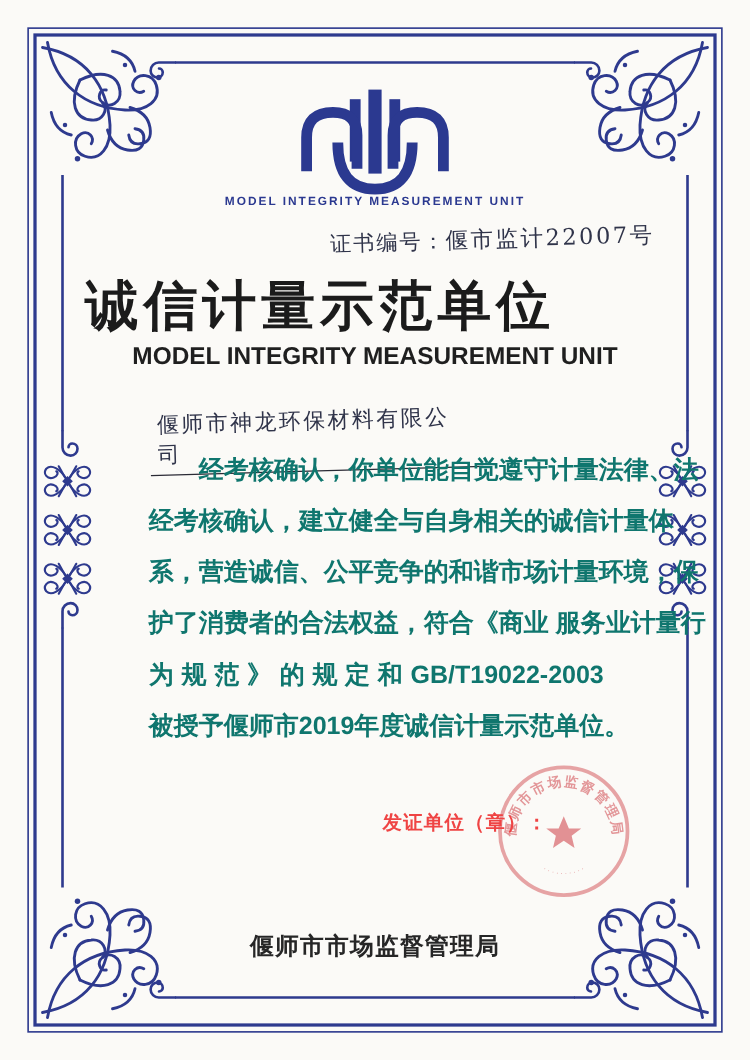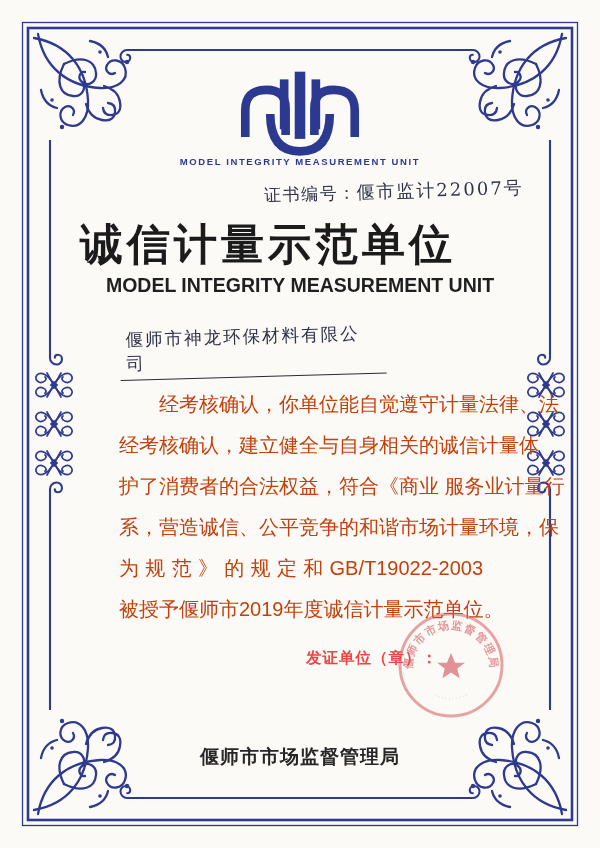--- a/index.html
+++ b/index.html
@@ -32,37 +32,36 @@
     position:absolute;top:183px;right:76px;
     font-size:17px;letter-spacing:1.5px;
   }
   .cert-no .val{font-size:18px;letter-spacing:2px;}
 
   .title-cn{
     position:absolute;left:0;top:216px;width:508px;margin:0;text-align:center;
     font-family:"Liberation Serif",serif;
     font-size:43px;font-weight:bold;color:#1b1b1b;letter-spacing:4px;
     text-indent:4px;
-    padding-left:12px;
   }
   .title-en{
     position:absolute;left:0;top:274px;width:600px;margin:0;text-align:center;
     font-size:19.5px;font-weight:bold;color:#1f1f1f;letter-spacing:0px;
   }
 
   .company{
     position:absolute;left:120px;top:328px;width:250px;
     font-size:17.5px;letter-spacing:2px;
     border-bottom:1.6px solid #2a2a35;
     padding:0 10px 4px 6px;
   }
 
   .body-par{
-    position:absolute;left:119px;top:384px;width:364px;
-    font-size:20px;line-height:41px;color:#c2410c;font-weight:400;
+    position:absolute;left:119px;top:356px;width:364px;
+    font-size:20px;line-height:41px;color:#0f766e;font-weight:700;
   }
   .body-par .line{
     text-align:justify;text-align-last:justify;
     white-space:nowrap;
   }
   .body-par .line:first-child{text-indent:2em;}
   .body-par .line:last-child{text-align-last:left;}
 
   .issuer-label{
     position:absolute;left:306px;top:648px;
@@ -170,22 +169,22 @@
   </div>
 
   <h1 class="title-cn">诚信计量示范单位</h1>
   <h2 class="title-en">MODEL INTEGRITY MEASUREMENT UNIT</h2>
 
   <div class="company hand">偃师市神龙环保材料有限公司</div>
 
   <div class="body-par">
       <div class="line">经考核确认，你单位能自觉遵守计量法律、法</div>
       <div class="line">经考核确认，建立健全与自身相关的诚信计量体</div>
+      <div class="line">系，营造诚信、公平竞争的和谐市场计量环境，保</div>
       <div class="line">护了消费者的合法权益，符合《商业 服务业计量行</div>
-      <div class="line">系，营造诚信、公平竞争的和谐市场计量环境，保</div>
       <div class="line">为规范》的规定和GB/T19022-2003</div>
       <div class="line">被授予偃师市2019年度诚信计量示范单位。</div>
     </div>
 
   <div class="issuer-label">发证单位（章）：</div>
 
   <svg class="seal" width="118" height="118" viewBox="0 0 118 118">
     <circle cx="59" cy="59" r="51" fill="none" stroke="#d4595e" stroke-width="3" opacity="0.75"></circle>
     <path id="sealArcTop" d="M20,62 A39,39 0 0 1 98,62" fill="none" stroke="none"></path>
     <path id="sealArcBot" d="M27,72 A34,34 0 0 0 91,72" fill="none" stroke="none"></path>

